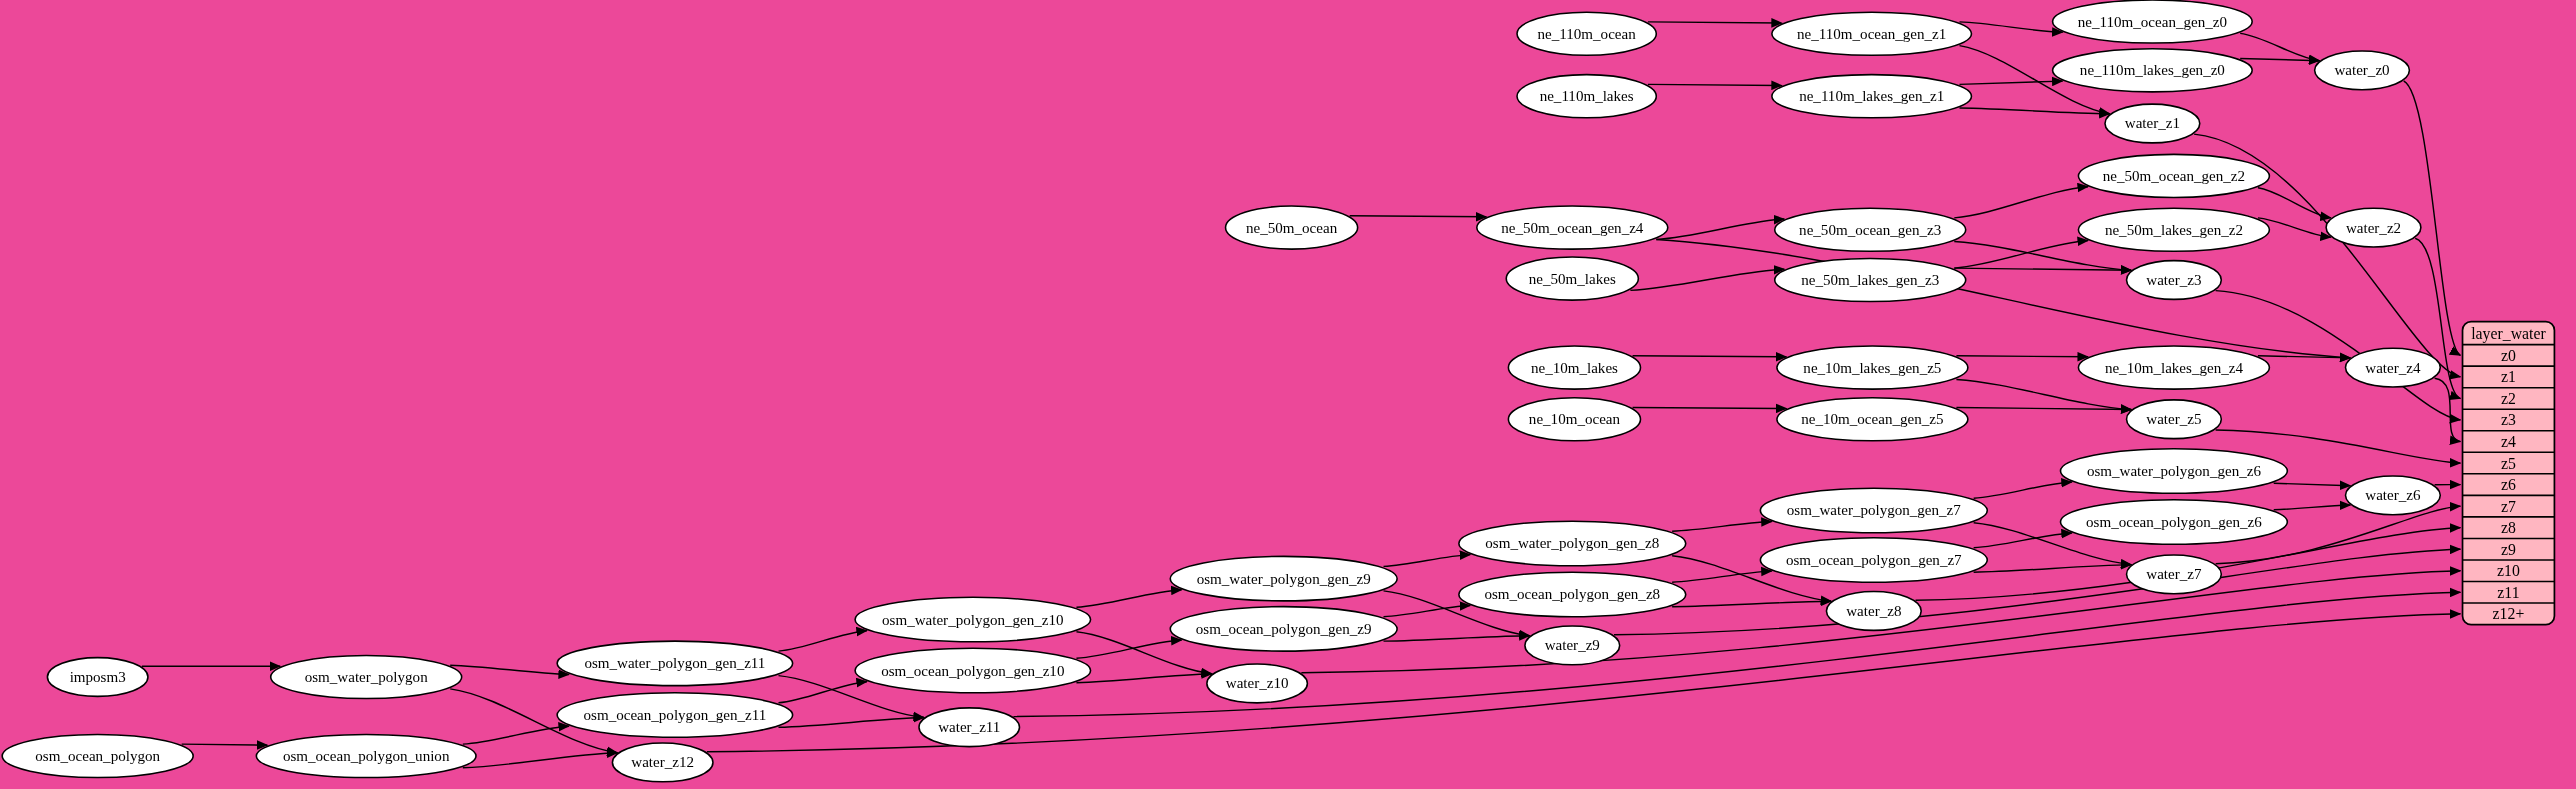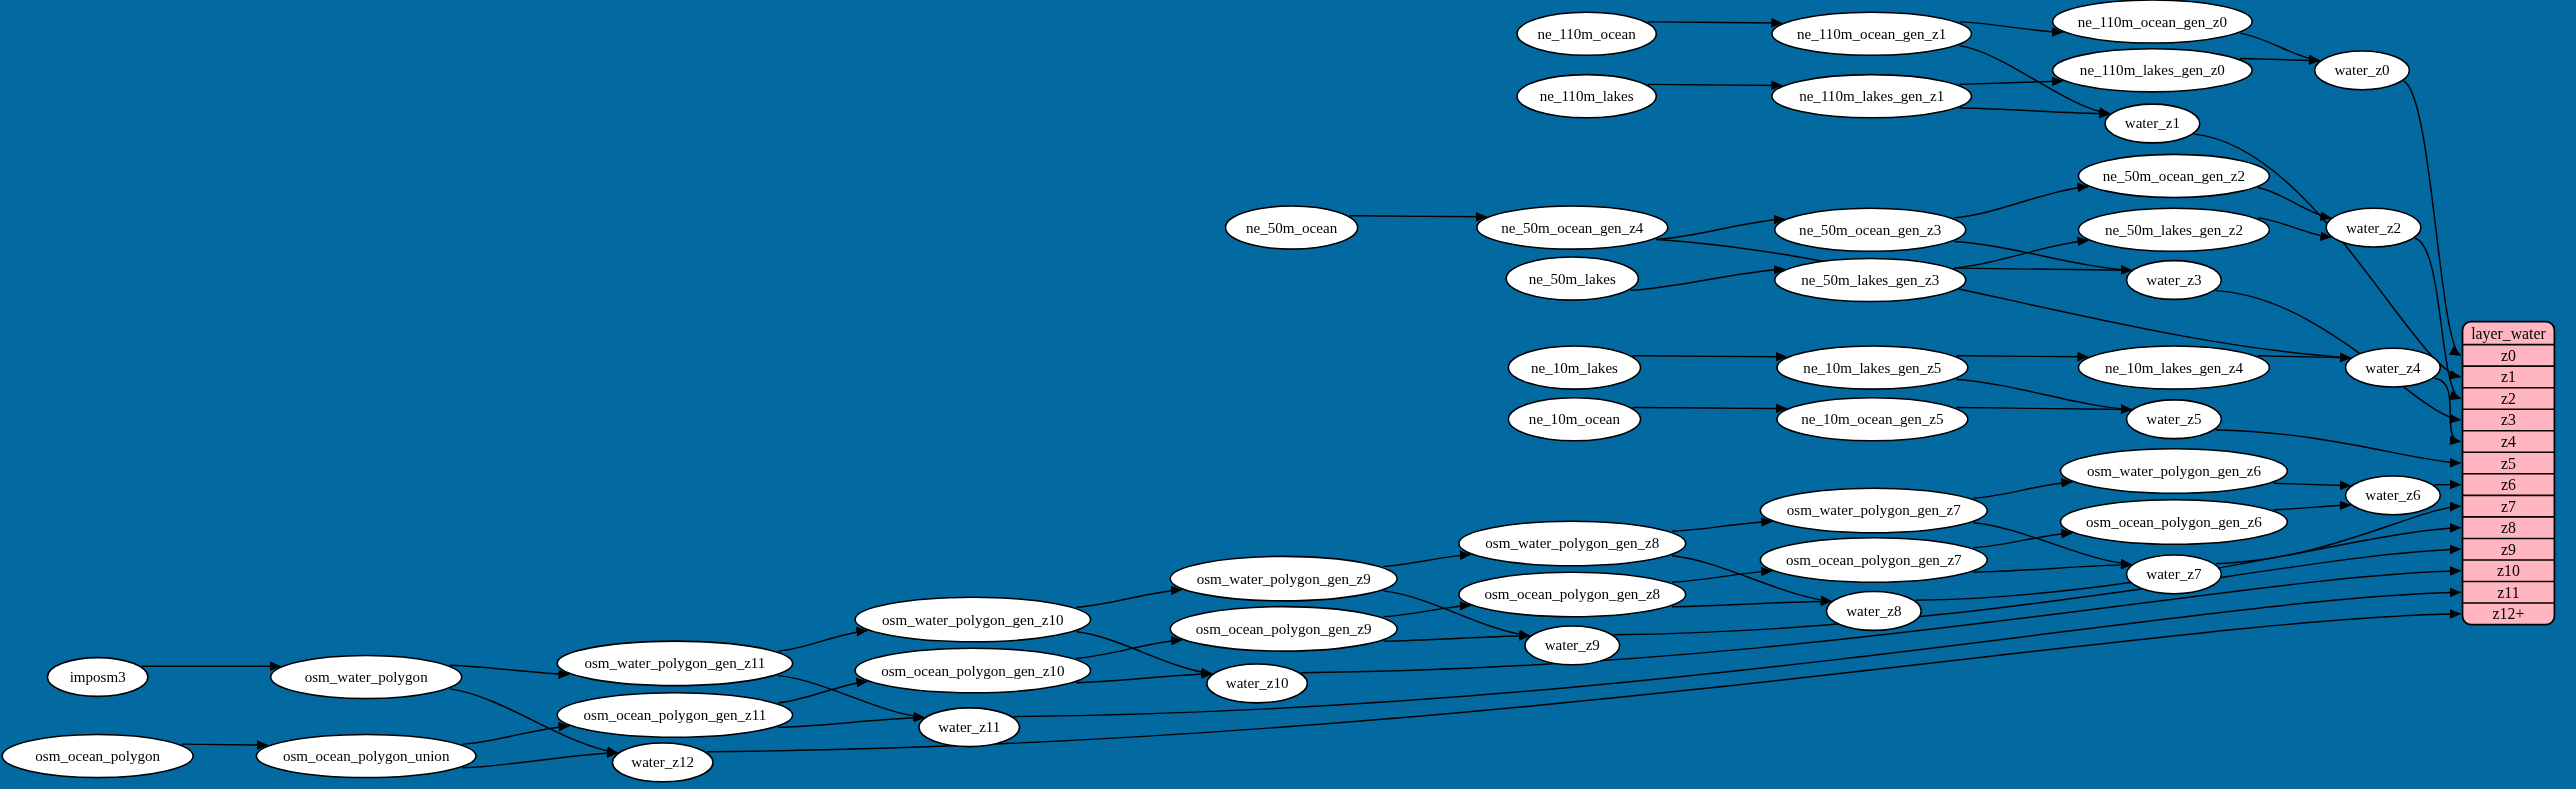--- a/index.html
+++ b/index.html
@@ -1,17 +1,17 @@
 <!DOCTYPE html>
 <html style="font-size:11.5px"><head>
 <meta charset="utf-8">
 <style>
   html,body{margin:0;padding:0;background:#ffffff;}
   body{font-family:"Liberation Serif", serif;}
-  #graph-root{position:relative;width:2576px;height:789px;background:#0369a1;overflow:hidden;}
+  #graph-root{position:relative;width:2576px;height:789px;background:#ec4899;overflow:hidden;}
   svg#graph-canvas{position:absolute;left:0;top:0;width:2576px;height:789px;}
   .node-ellipse{fill:#ffffff;stroke:#000000;stroke-width:2.2;}
   .node-label{font-family:"Liberation Serif", serif;fill:#000000;text-anchor:middle;dominant-baseline:central;}
   .edge-path{fill:none;stroke:#000000;stroke-width:2.0;}
   .rec-row-line{stroke:#000000;stroke-width:2.2;}
   .rec-label{font-family:"Liberation Serif", serif;fill:#000000;text-anchor:middle;dominant-baseline:central;}
 </style>
 </head>
 <body>
 

